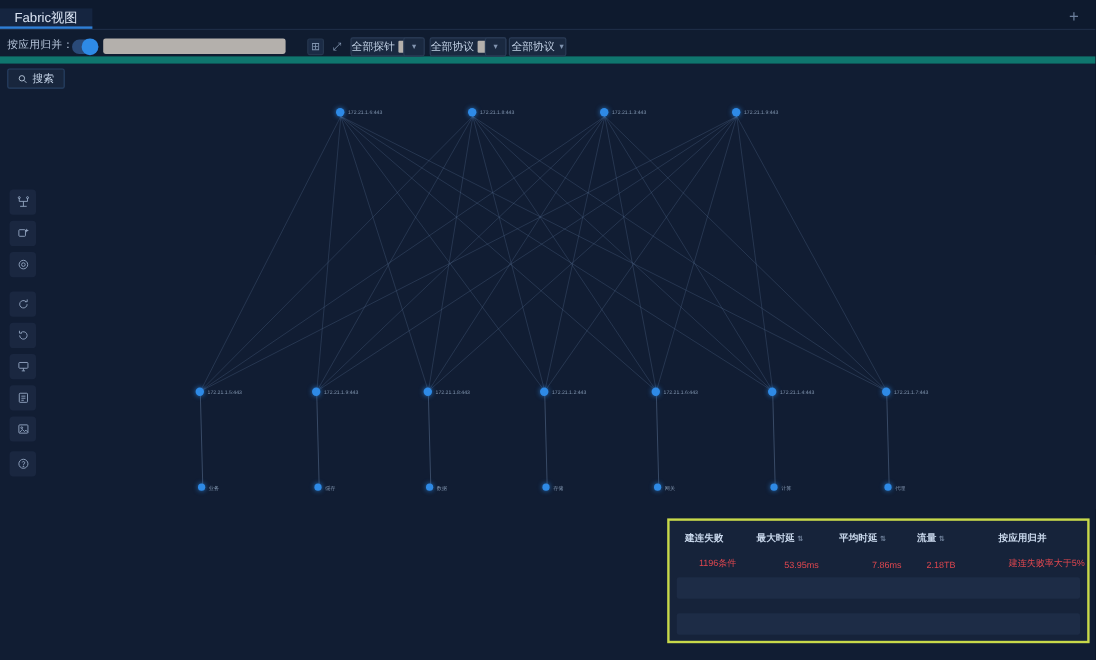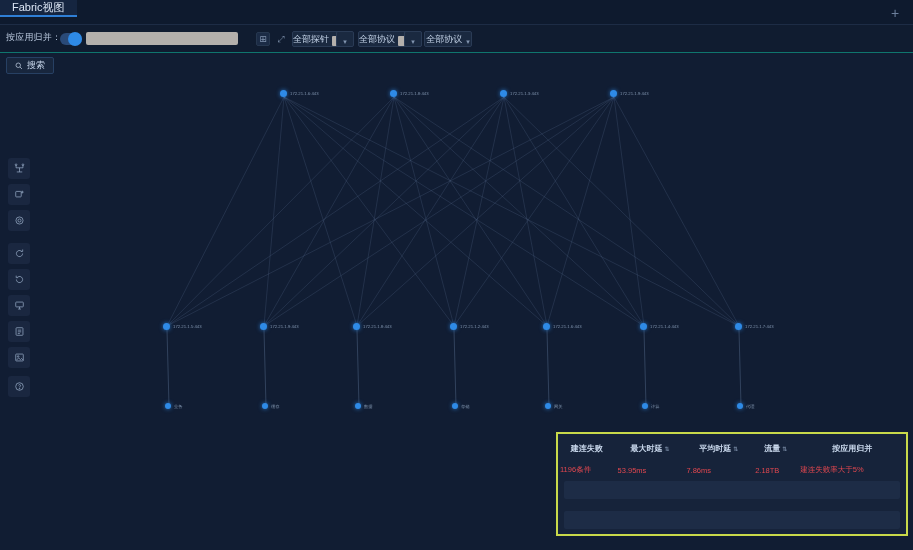--- a/index.html
+++ b/index.html
@@ -8,37 +8,37 @@
     background: #0d1829;
     font-family: "Liberation Sans", "DejaVu Sans", sans-serif;
     overflow: hidden;
   }
   #app { position: relative; width: 913px; height: 550px; background: #111d33; }
 
   
   .tabbar {
     position: absolute; left: 0; top: 0; width: 913px; height: 25px;
     background: #0e1a2e; border-bottom: 1px solid #1d2c45;
-    display: flex; align-items: flex-start;
+    display: flex; align-items: flex-end;
   }
   .tab {
     display: flex; align-items: center; padding: 0 12px;
     font-size: 11px; color: #dce6f5; background: #152540;
     border-bottom: 2px solid #2f7fd6; cursor: pointer;
   }
   .tab-add {
     position: absolute; right: 6px; top: 0; width: 24px; height: 25px;
     display: flex; align-items: center; justify-content: center;
     color: #6c7f9c; font-size: 14px; cursor: pointer;
   }
 
   
   .toolbar {
     position: absolute; left: 0; top: 25px; width: 913px; height: 28px;
-    background: #101c30; border-bottom: 1px solid #0f766e;
+    background: #101c30; border-bottom: 6px solid #0f766e;
   }
   .merge-label {
     position: absolute; left: 6px; top: 6px;
     font-size: 9px; color: #b9c8dd; letter-spacing: .2px;
   }
   .switch {
     position: absolute; left: 60px; top: 8px; width: 22px; height: 12px;
     border-radius: 6px; background: #2a4a78; cursor: pointer;
   }
   .switch .knob {
@@ -52,21 +52,21 @@
   }
   .tool-icon-btn {
     position: absolute; top: 7px; width: 14px; height: 14px;
     display: flex; align-items: center; justify-content: center;
     color: #8295b0; font-size: 9px; background: #1b2b45;
     border: 1px solid #26374f; border-radius: 2px; cursor: pointer;
   }
   .sel {
     position: absolute; top: 6px; height: 16px;
     background: #1a2940; border: 1px solid #2a3b55; border-radius: 2px;
-    display: flex; align-items: flex-end; gap: 3px; padding: 0 0;
+    display: flex; align-items: center; gap: 3px; padding: 0 0;
     font-size: 9px; color: #c3d2e6; cursor: pointer; white-space: nowrap;
   }
   .sel .box { width: 22px; height: 10px; background: #b4b0ac; border-radius: 1px; }
   .sel .caret { font-size: 7px; color: #8295b0; }
 
   .searchbtn {
     position: absolute; left: 6px; top: 57px; height: 17px;
     display: flex; align-items: center; gap: 4px; padding: 0 8px;
     background: #18263d; border: 1px solid #274063; border-radius: 2px;
     font-size: 9px; color: #c7d6ea; cursor: pointer;
@@ -102,21 +102,21 @@
     position: absolute; left: 556px; top: 432px; width: 352px; height: 104px;
     border: 2px solid #c8d94a; background: #16233a;
   }
   .ptable { width: 100%; border-collapse: collapse; }
   .ptable th {
     font-size: 8px; font-weight: bold; color: #c9d8ec; text-align: center;
     padding: 9px 2px 8px; white-space: nowrap;
   }
   .ptable th .sortcaret { font-size: 6px; color: #6f819b; margin-left: 2px; }
   .ptable td {
-    font-size: 7.5px; color: #e0474f; text-align: left;
+    font-size: 7.5px; color: #e0474f; text-align: right;
     padding: 3px 2px; white-space: nowrap; margin-top: 25px;
   }
   .ghost-row { margin: 3px 6px; height: 18px; background: #1d2c46; border-radius: 2px; }
   .ghost-gap { height: 6px; }
 </style>
 </head>
 <body>
 
 <div id="app">
 

